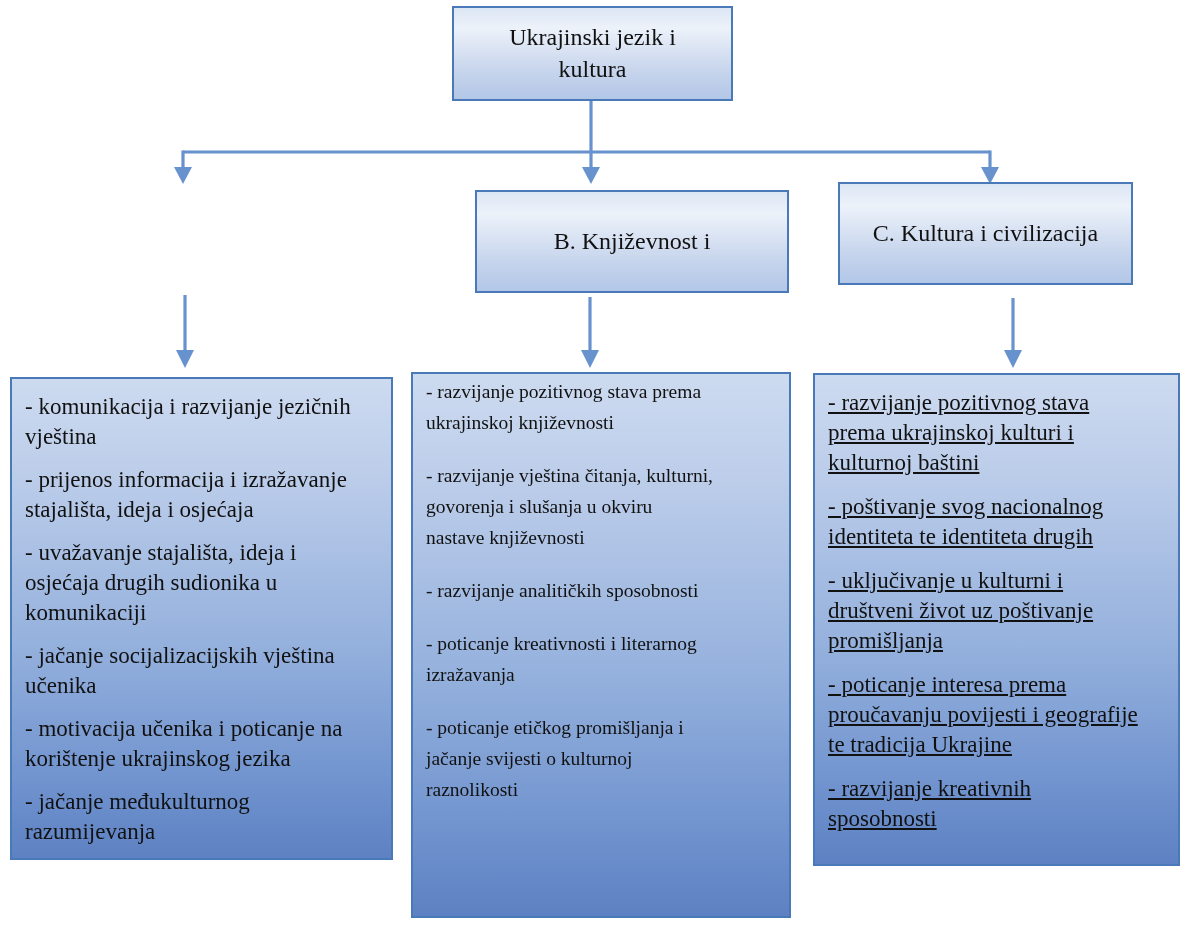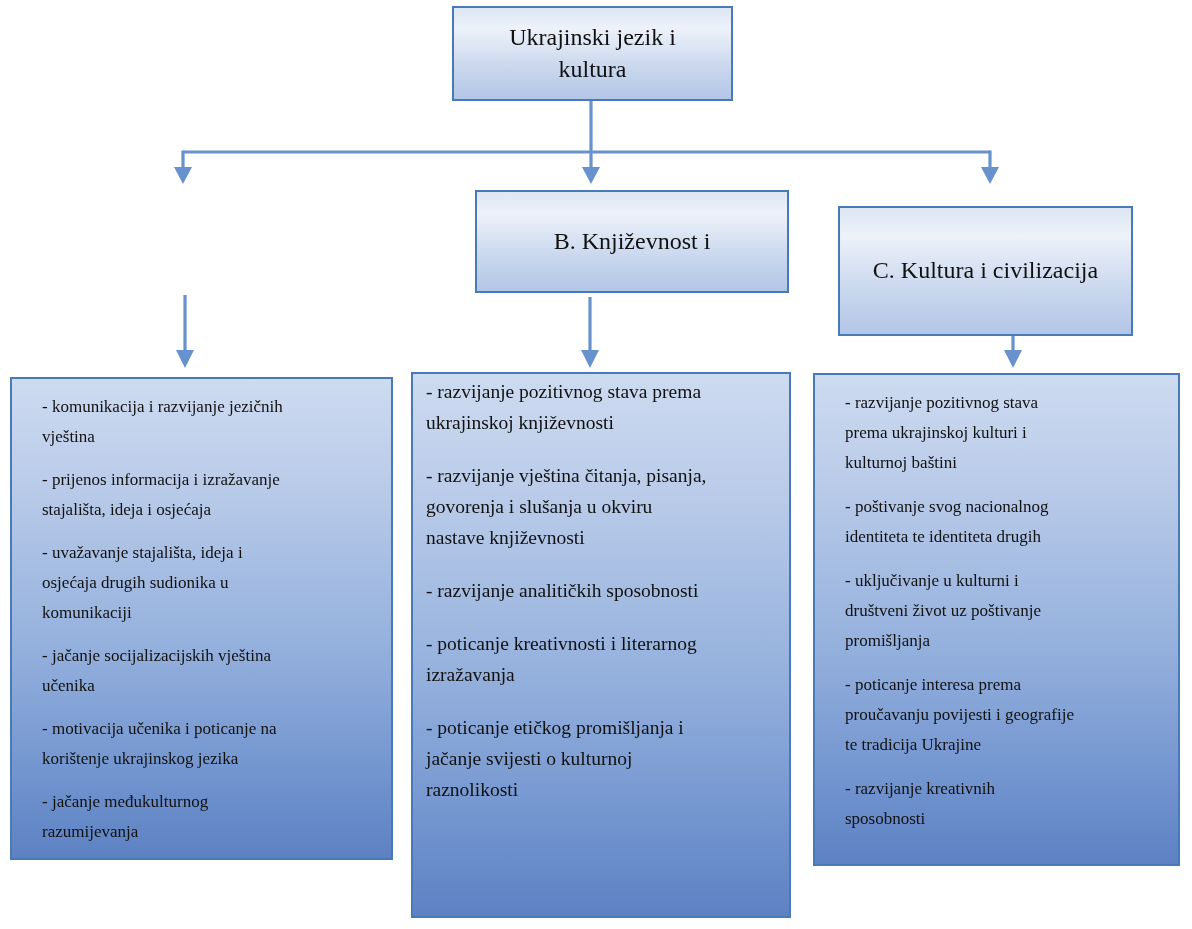--- a/index.html
+++ b/index.html
@@ -28,31 +28,31 @@
     display: flex;
     align-items: center;
     justify-content: center;
     text-align: center;
     font-size: 24px;
     line-height: 1.32;
   }
   .hdr .line { display: block; white-space: pre-wrap; }
   .det {
     background: linear-gradient(180deg, #cddbf0 0%, #bccdea 20%, #95b1dd 55%, #6f92ce 85%, #5d81c2 100%);
-    font-size: 17px;
+    font-size: 23px;
     line-height: 30px;
-    padding: 13px 12px 10px 30px;
+    padding: 13px 12px 10px 13px;
   }
   .det p {
     margin: 0 0 13px 0;
     white-space: pre-wrap;
   }
   .det-b { font-size: 19.5px; line-height: 31px; padding: 2px 10px 10px 13px; }
   .det-b p { margin-bottom: 22px; }
-  .det-c p { margin-bottom: 14px; }
+  .det-c p { margin-bottom: 14px; text-decoration: underline; }
 </style>
 </head>
 <body>
 
 <div class="canvas">
 
   <svg class="connectors" viewBox="0 0 1192 929" xmlns="http://www.w3.org/2000/svg">
     <g stroke="#6792cd" stroke-width="3.2" fill="none">
       <path d="M591 101 V152"></path>
       <path d="M183 152 H990"></path>
@@ -80,21 +80,21 @@
     </div>
   </div>
 
 
   <div class="box hdr" style="left:443px; top:190px; width:314px; height:103px;margin-left:32px;">
     <div>
       <span class="line">B. Književnost i</span>
     </div>
   </div>
 
-  <div class="box hdr" style="left:838px; top:206px; width:295px; height:130px;">
+  <div class="box hdr" style="left:838px; top:182px; width:295px; height:103px;">
     <div>
       <span class="line">C. Kultura i civilizacija</span>
     </div>
   </div>
 
   <div class="box det det-a" style="left:10px; top:377px; width:383px; height:483px;">
     <p>- komunikacija i razvijanje jezičnih
 vještina</p>
     <p>- prijenos informacija i izražavanje
 stajališta, ideja i osjećaja</p>
@@ -105,21 +105,21 @@
 učenika</p>
     <p>- motivacija učenika i poticanje na
 korištenje ukrajinskog jezika</p>
     <p>- jačanje međukulturnog
 razumijevanja</p>
   </div>
 
   <div class="box det det-b" style="left:411px; top:372px; width:380px; height:546px;">
     <p>- razvijanje pozitivnog stava prema
 ukrajinskoj književnosti</p>
-    <p>- razvijanje vještina čitanja, pisanja,
+    <p>- razvijanje vještina čitanja, kulturni,
 govorenja i slušanja u okviru
 nastave književnosti</p>
     <p>- razvijanje analitičkih sposobnosti</p>
     <p>- poticanje kreativnosti i literarnog
 izražavanja</p>
     <p>- poticanje etičkog promišljanja i
 jačanje svijesti o kulturnoj
 raznolikosti</p>
   </div>
 

